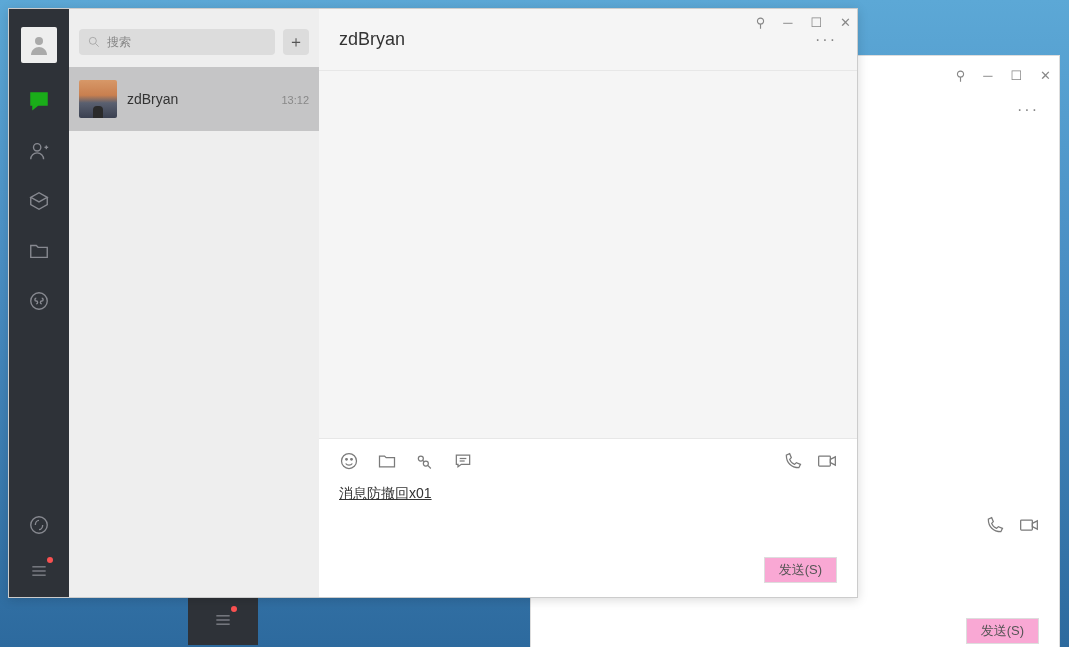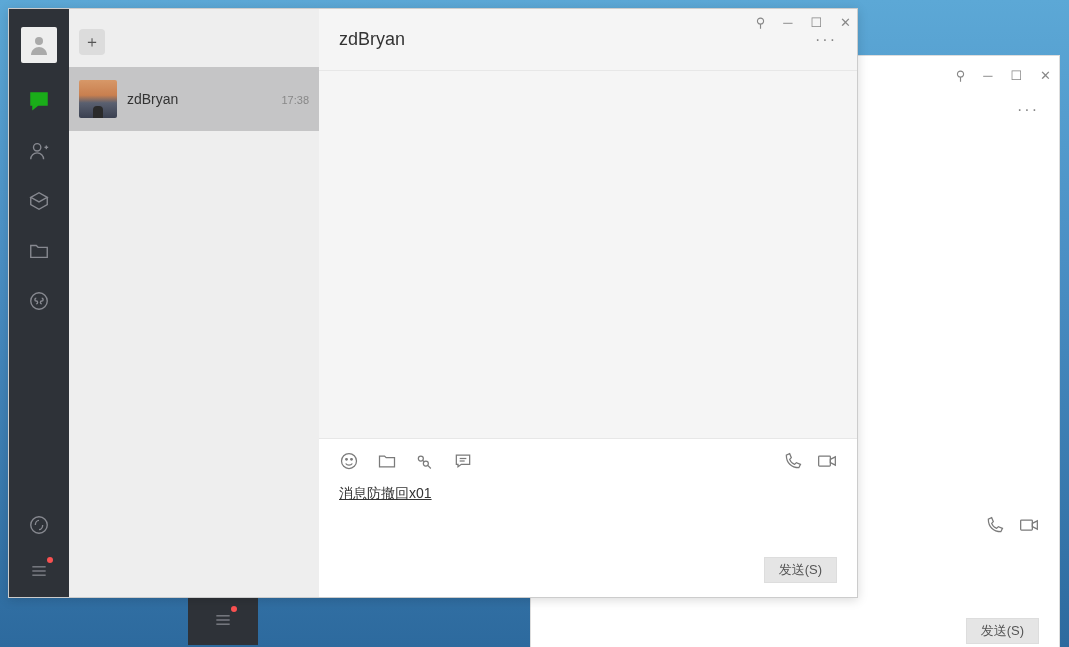--- a/index.html
+++ b/index.html
@@ -54,21 +54,21 @@
     .more-dots { color: #888; font-size: 16px; letter-spacing: 2px; cursor: pointer; }
     .chat-body { flex: 1; }
     .chat-input-area { background: #fff; border-top: 1px solid #e7e7e7; padding: 10px 20px; display: flex; flex-direction: column; }
     .input-toolbar { display: flex; justify-content: space-between; align-items: center; height: 28px; }
     .tool-left { display: flex; gap: 18px; }
     .tool-right { display: flex; gap: 14px; }
     .tool-icon { cursor: pointer; }
     .tool-icon svg { stroke: #7a7a7a; fill: none; stroke-width: 1.5; }
     .msg-input { border: none; outline: none; font-size: 14px; padding: 8px 0; min-height: 80px; resize: none; background: transparent; color: #333; text-decoration: underline; }
     .send-row { display: flex; justify-content: flex-end; padding-bottom: 4px; }
-    .send-btn { background: #e5e5e5; border: 1px solid #ddd; padding: 3px 14px; font-size: 13px; color: #555; cursor: pointer; }
+    .send-btn { background: #f9a8d4; border: 1px solid #ddd; padding: 3px 14px; font-size: 13px; color: #555; cursor: pointer; }
   </style>
 </head>
 <body>
 
 <div class="bg-window2">
   <div class="wc">
     <span title="pin">⚲</span>
     <span>─</span>
     <span>☐</span>
     <span>✕</span>
@@ -153,28 +153,35 @@
           <line x1="4" y1="7" x2="20" y2="7"></line>
           <line x1="4" y1="12" x2="20" y2="12"></line>
           <line x1="4" y1="17" x2="20" y2="17"></line>
         </svg>
       <span class="red-dot"></span>
     </div>
   </div>
 
   <div class="conv-panel">
     <div class="search-row">
+      <div class="search-box">
+        <svg width="14" height="14" viewBox="0 0 24 24">
+            <circle cx="10" cy="10" r="6"></circle>
+            <line x1="15" y1="15" x2="20" y2="20"></line>
+          </svg>
+        <span>搜索</span>
+      </div>
       <div class="add-btn">＋</div>
     </div>
     <div class="conv-item active">
       <div class="conv-avatar"></div>
       <div class="conv-info">
         <div class="conv-top">
           <span class="conv-name">zdBryan</span>
-          <span class="conv-time">17:38</span>
+          <span class="conv-time">13:12</span>
         </div>
       </div>
     </div>
   </div>
 
   <div class="chat">
     <div class="win-controls">
       <span>⚲</span>
       <span>─</span>
       <span>☐</span>

